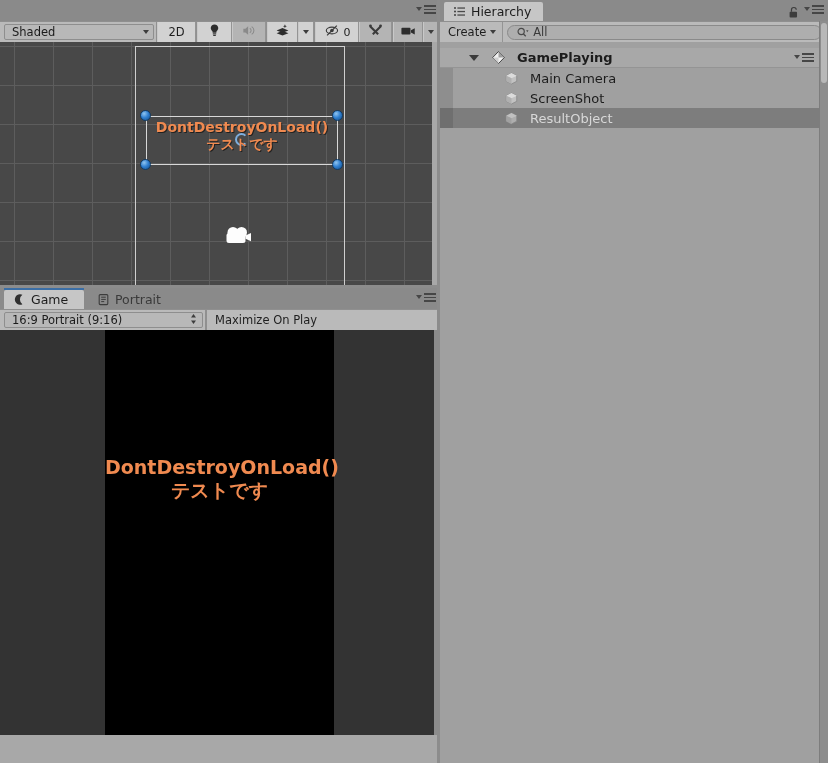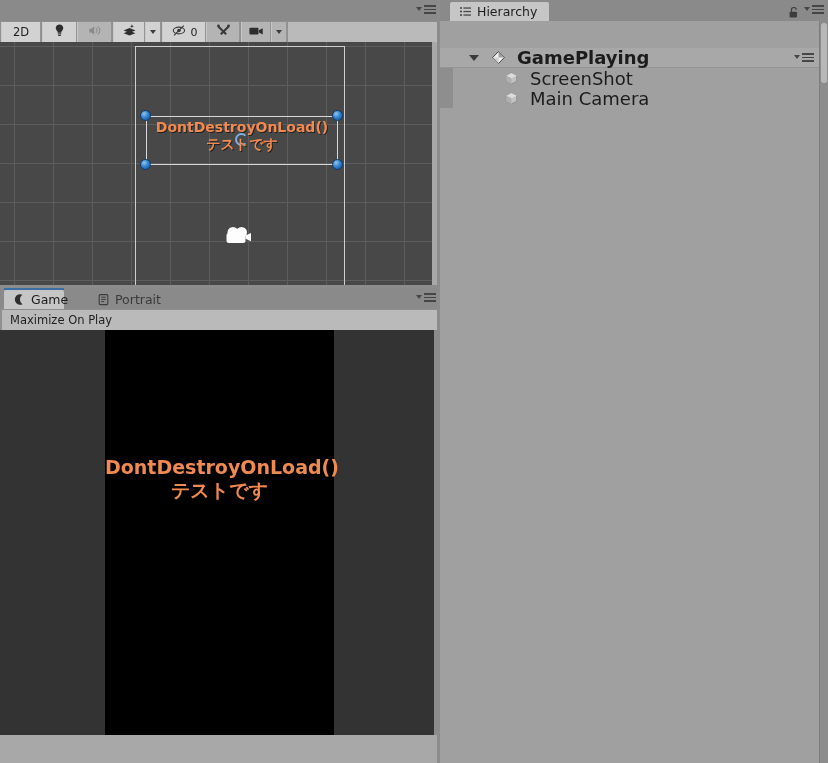--- a/index.html
+++ b/index.html
@@ -137,21 +137,21 @@
 
   
   #hier-panel { left: 440px; top: 0; width: 388px; height: 763px; background: #a0a0a0; }
   #hier-list {
     position: absolute; left: 0; top: 48px; right: 9px; bottom: 0;
     background: #a0a0a0; overflow: hidden;
   }
   .hrow {
     position: relative; height: 20px;
     display: flex; align-items: center;
-    font-size: 18px; color: #1c1c1c; gap: 7px;
+    font-size: 13px; color: #1c1c1c; gap: 7px;
   }
   .hrow.scene-row { background: #a8a8a8; border-bottom: 1px solid #949494; }
   .hrow.selected { background: #7d7d7d; color: #d8d8d8; }
   .hrow.obj { background: #a0a0a0; }
   .hrow .gutter {
     position: absolute; left: 0; top: 0; bottom: 0; width: 13px; background: #8e8e8e;
   }
   .twisty {
     width: 0; height: 0; margin: 0 5px 0 0;
     border-left: 5px solid transparent; border-right: 5px solid transparent;
@@ -212,20 +212,26 @@
         <span class="pm-lines">
             <i></i>
             <i></i>
             <i></i>
           </span>
       </div>
     </div>
 
     <div class="toolbar" style="top:21px;">
 
+      <div style="width:160px; display:flex; align-items:center; padding:2px 2px 2px 4px;">
+        <div class="dropdown" style="flex:1; height:100%; justify-content:space-between;">
+          <span>Shaded</span>
+          <span class="caret"></span>
+        </div>
+      </div>
       <div class="sep-v"></div>
 
       <div class="tbtn pressed" style="width:40px;">
         <span>2D</span>
       </div>
       <div class="sep-v"></div>
 
       <div class="tbtn pressed" style="width:35px;">
         <span>
           <svg viewBox="0 0 16 16" width="15" height="15">
@@ -341,21 +347,21 @@
           <rect x="4.5" y="9" width="19" height="10" rx="2.5" fill="#fdfdfd"></rect>
           <path d="M23.5 11.5l5.5-2.6v8.4l-5.5-2.6z" fill="#fdfdfd"></path>
         </svg>
       </div>
     </div>
   </div>
 
   <div class="panel" id="game-panel">
 
     <div class="tabstrip">
-      <div class="tab active accent" style="left:4px; width:60px;">
+      <div class="tab active accent" style="left:4px; width:80px;">
         <span class="tabicon">
           <svg viewBox="0 0 13 13" width="13" height="13">
             <path d="M9.4 1.7A5.3 5.3 0 1 0 9.4 11.3 5.9 5.9 0 0 1 9.4 1.7z" fill="#2f2f2f"></path>
           </svg>
         </span>
         <span>Game</span>
       </div>
       <div class="tab inactive" style="left:88px;">
         <span class="tabicon">
           <svg viewBox="0 0 13 13" width="13" height="13">
@@ -370,20 +376,31 @@
         <span class="pm-lines">
             <i></i>
             <i></i>
             <i></i>
           </span>
       </div>
     </div>
 
     <div class="toolbar" style="top:21px;">
 
+      <div style="width:205px; display:flex; align-items:center; padding:2px 2px 2px 4px;">
+        <div class="dropdown" style="flex:1; height:100%; justify-content:space-between;">
+          <span>16:9 Portrait (9:16)</span>
+          <span>
+            <svg viewBox="0 0 9 14" width="9" height="14">
+              <path d="M4.5 2 7 5.6H2z" fill="#3d3d3d"></path>
+              <path d="M4.5 12 2 8.4h5z" fill="#3d3d3d"></path>
+            </svg>
+          </span>
+        </div>
+      </div>
       <div class="sep-v"></div>
 
       <div class="sep-v"></div>
 
       <div style="flex:1; display:flex; align-items:center; padding-left:8px; overflow:hidden; background:#bababa;">
         <span style="white-space:nowrap;">Maximize On Play</span>
       </div>
     </div>
 
     <div id="game-view">
@@ -394,21 +411,21 @@
     </div>
 
   </div>
 
   <div class="vsplit"></div>
   <div class="hsplit"></div>
 
   <div class="panel" id="hier-panel">
 
     <div class="tabstrip">
-      <div class="tab active" style="left:10px;">
+      <div class="tab active" style="left:4px;">
         <span class="tabicon">
           <svg viewBox="0 0 13 13" width="13" height="13">
             <g fill="#4a4a4a">
               <rect x="1" y="2.2" width="2" height="1.6"></rect>
               <rect x="1" y="5.7" width="2" height="1.6"></rect>
               <rect x="1" y="9.2" width="2" height="1.6"></rect>
               <rect x="4.4" y="2.4" width="7.6" height="1.3"></rect>
               <rect x="4.4" y="5.9" width="7.6" height="1.3"></rect>
               <rect x="4.4" y="9.4" width="7.6" height="1.3"></rect>
             </g>
@@ -425,20 +442,36 @@
       <div class="panemenu">
         <span class="pm-caret"></span>
         <span class="pm-lines">
             <i></i>
             <i></i>
             <i></i>
           </span>
       </div>
     </div>
 
+    <div class="toolbar" style="top:21px; align-items:center; background:#bababa;">
+      <div style="display:flex; align-items:center; padding:0 6px 0 8px; height:100%; border-right:1px solid #949494;">
+        <span>Create</span>
+        <span class="caret"></span>
+      </div>
+      <div class="searchbox" title="All">
+        <span style="margin-right:3px; display:inline-flex;">
+          <svg viewBox="0 0 14 12" width="14" height="11">
+            <circle cx="5" cy="5" r="3.4" fill="none" stroke="#4a4a4a" stroke-width="1.3"></circle>
+            <path d="M7.5 7.6 10 10" stroke="#4a4a4a" stroke-width="1.4"></path>
+            <path d="M10.4 3.6l2.6 0-1.3 2z" fill="#4a4a4a"></path>
+          </svg>
+        </span>
+        <span>All</span>
+      </div>
+    </div>
 
     <div id="hier-list">
 
       <div class="hrow scene-row">
         <div style="width:22px;"></div>
         <span class="twisty"></span>
         <span style="display:inline-flex;">
           <svg viewBox="0 0 16 16" width="15" height="15">
             <path d="M8 1.6 14.2 8 8 14.4 1.8 8z" fill="#f2f2f2" stroke="#3a3a3a" stroke-width="1"></path>
             <path d="M8 1.6 14.2 8 8 8z" fill="#9f9f9f"></path>
@@ -459,37 +492,49 @@
       <div class="hrow obj">
         <div class="gutter"></div>
         <div style="width:57px;"></div>
         <span style="display:inline-flex;">
           <svg viewBox="0 0 16 16" width="15" height="15">
             <path d="M8 2.2 13.6 5v6L8 13.8 2.4 11V5z" fill="#c2c2c2" stroke="#8a8a8a" stroke-width=".9"></path>
             <path d="M8 2.2 13.6 5 8 7.8 2.4 5z" fill="#dcdcdc"></path>
             <path d="M8 7.8v6L2.4 11V5z" fill="#b0b0b0"></path>
           </svg>
         </span>
-        <span class="hname">ScreenShot</span>
+        <span class="hname">Main Camera</span>
       </div>
 
       <div class="hrow obj">
         <div class="gutter"></div>
         <div style="width:57px;"></div>
         <span style="display:inline-flex;">
           <svg viewBox="0 0 16 16" width="15" height="15">
             <path d="M8 2.2 13.6 5v6L8 13.8 2.4 11V5z" fill="#c2c2c2" stroke="#8a8a8a" stroke-width=".9"></path>
             <path d="M8 2.2 13.6 5 8 7.8 2.4 5z" fill="#dcdcdc"></path>
             <path d="M8 7.8v6L2.4 11V5z" fill="#b0b0b0"></path>
           </svg>
         </span>
-        <span class="hname">Main Camera</span>
-      </div>
-
-
+        <span class="hname">ScreenShot</span>
+      </div>
+
+
+      <div class="hrow selected">
+        <div class="gutter" style="background:#6f6f6f;"></div>
+        <div style="width:57px;"></div>
+        <span style="display:inline-flex; opacity:.72;">
+          <svg viewBox="0 0 16 16" width="15" height="15">
+            <path d="M8 2.2 13.6 5v6L8 13.8 2.4 11V5z" fill="#c2c2c2" stroke="#8a8a8a" stroke-width=".9"></path>
+            <path d="M8 2.2 13.6 5 8 7.8 2.4 5z" fill="#dcdcdc"></path>
+            <path d="M8 7.8v6L2.4 11V5z" fill="#b0b0b0"></path>
+          </svg>
+        </span>
+        <span class="hname">ResultObject</span>
+      </div>
     </div>
 
     <div class="hscroll">
       <div class="thumb"></div>
     </div>
   </div>
 
 </div>
 
 </body></html>

